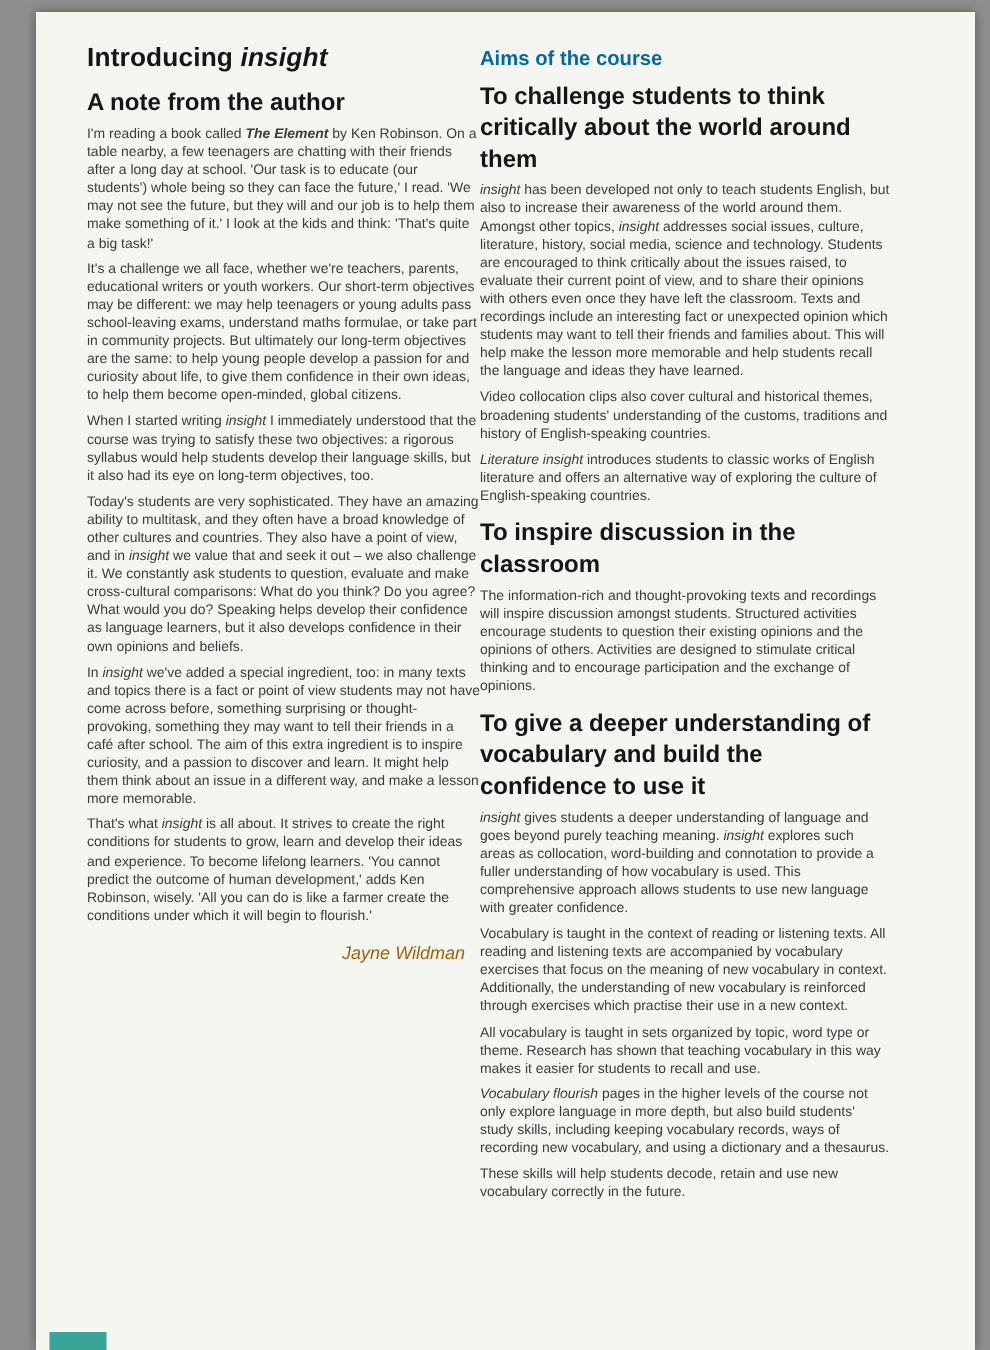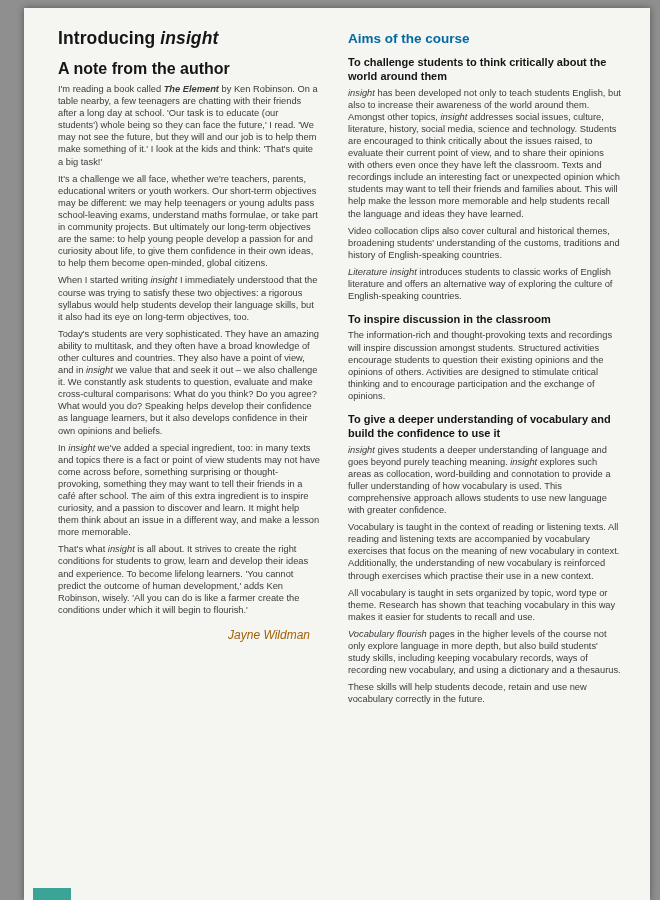--- a/index.html
+++ b/index.html
@@ -7,37 +7,37 @@
   body{
     background:var(--surround,#8f8f8f);
     font-family:"Liberation Sans",sans-serif;
     position:relative;overflow:hidden;
   }
   .page{
     position:absolute;left:24px;top:8px;width:626px;height:892px;
     background:var(--page_bg,#f5f5f2);
     box-shadow:0 0 7px rgba(0,0,0,.4);
     padding:20px 24px 0 34px;
-    display:flex;gap:28px;overflow:hidden;
+    display:flex;overflow:hidden;
   }
   .col-left{flex:0 0 262px}
   .col-right{flex:0 0 274px}
   .main-title{
     font-size:17.5px;font-weight:bold;color:#151515;
     margin-bottom:11px;letter-spacing:.1px;
   }
   .main-title i{font-style:italic}
   .aims-title{
     font-size:13.5px;font-weight:bold;color:#0369a1;margin-bottom:9px;margin-top:3px;
   }
   .sub-heading{
     font-size:16px;font-weight:bold;color:#151515;margin-bottom:5px;
   }
   .sec-heading{
-    font-size:11px;font-weight:bold;color:#151515;
+    font-size:16px;font-weight:bold;color:#151515;
     margin:10px 0 3px;line-height:1.3;
   }
   section:first-of-type .sec-heading{margin-top:0}
   p{
     font-size:9.3px;line-height:12.1px;color:var(--text,#3b3b3b);
     margin-bottom:5px;
   }
   p i{font-style:italic}
   p b i{font-weight:bold}
   .signature{

